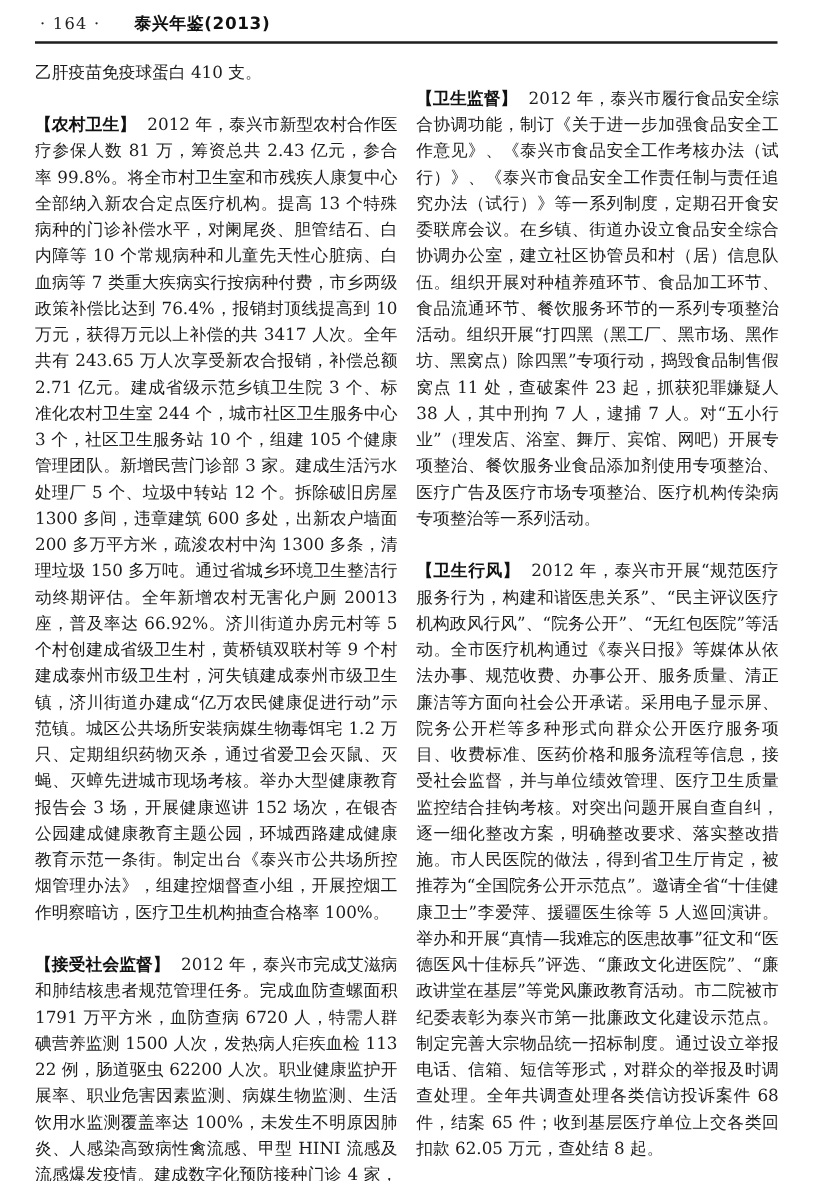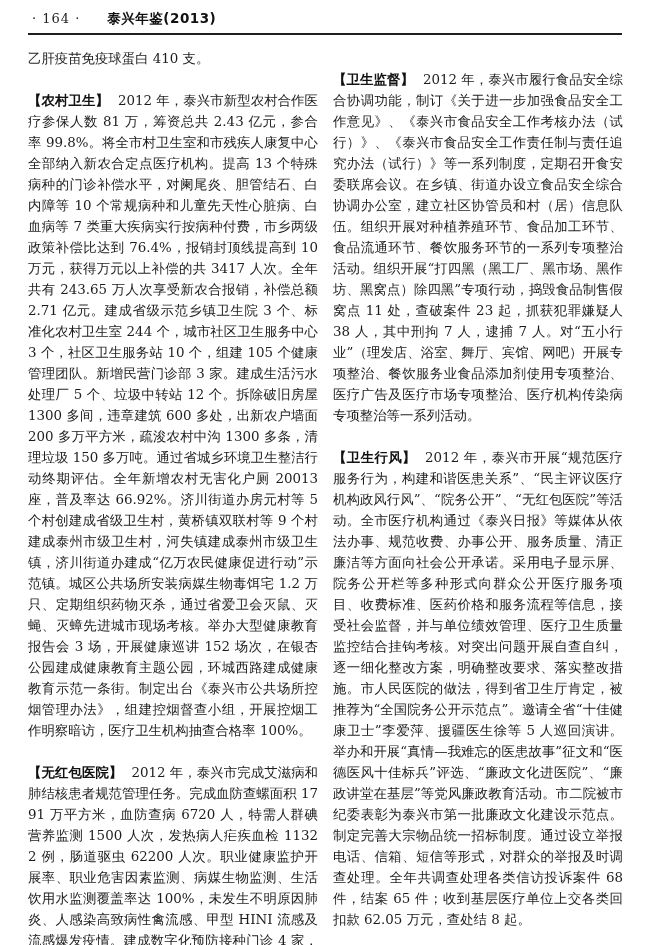--- a/index.html
+++ b/index.html
@@ -48,21 +48,21 @@
   <div class="columns">
 
     <div class="col">
       <p>
         <span>乙肝疫苗免疫球蛋白 410 支。</span>
       </p>
       <p class="entry">
         <span class="entry-title">【农村卫生】</span><span>2012 年，泰兴市新型农村合作医疗参保人数 81 万，筹资总共 2.43 亿元，参合率 99.8%。将全市村卫生室和市残疾人康复中心全部纳入新农合定点医疗机构。提高 13 个特殊病种的门诊补偿水平，对阑尾炎、胆管结石、白内障等 10 个常规病种和儿童先天性心脏病、白血病等 7 类重大疾病实行按病种付费，市乡两级政策补偿比达到 76.4%，报销封顶线提高到 10 万元，获得万元以上补偿的共 3417 人次。全年共有 243.65 万人次享受新农合报销，补偿总额 2.71 亿元。建成省级示范乡镇卫生院 3 个、标准化农村卫生室 244 个，城市社区卫生服务中心 3 个，社区卫生服务站 10 个，组建 105 个健康管理团队。新增民营门诊部 3 家。建成生活污水处理厂 5 个、垃圾中转站 12 个。拆除破旧房屋 1300 多间，违章建筑 600 多处，出新农户墙面 200 多万平方米，疏浚农村中沟 1300 多条，清理垃圾 150 多万吨。通过省城乡环境卫生整洁行动终期评估。全年新增农村无害化户厕 20013 座，普及率达 66.92%。济川街道办房元村等 5 个村创建成省级卫生村，黄桥镇双联村等 9 个村建成泰州市级卫生村，河失镇建成泰州市级卫生镇，济川街道办建成“亿万农民健康促进行动”示范镇。城区公共场所安装病媒生物毒饵宅 1.2 万只、定期组织药物灭杀，通过省爱卫会灭鼠、灭蝇、灭蟑先进城市现场考核。举办大型健康教育报告会 3 场，开展健康巡讲 152 场次，在银杏公园建成健康教育主题公园，环城西路建成健康教育示范一条街。制定出台《泰兴市公共场所控烟管理办法》，组建控烟督查小组，开展控烟工作明察暗访，医疗卫生机构抽查合格率 100%。</span>
       </p>
       <p class="entry">
-        <span class="entry-title">【无红包医院】</span><span>2012 年，泰兴市完成艾滋病和肺结核患者规范管理任务。完成血防查螺面积 1791 万平方米，血防查病 6720 人，特需人群碘营养监测 1500 人次，发热病人疟疾血检 11322 例，肠道驱虫 62200 人次。职业健康监护开展率、职业危害因素监测、病媒生物监测、生活饮用水监测覆盖率达 100%，未发生不明原因肺炎、人感染高致病性禽流感、甲型 HINI 流感及流感爆发疫情。建成数字化预防接种门诊 4 家，开展了一次“人感染高致病性禽流感”防控演练，制定突发公</span>
+        <span class="entry-title">【接受社会监督】</span><span>2012 年，泰兴市完成艾滋病和肺结核患者规范管理任务。完成血防查螺面积 1791 万平方米，血防查病 6720 人，特需人群碘营养监测 1500 人次，发热病人疟疾血检 11322 例，肠道驱虫 62200 人次。职业健康监护开展率、职业危害因素监测、病媒生物监测、生活饮用水监测覆盖率达 100%，未发生不明原因肺炎、人感染高致病性禽流感、甲型 HINI 流感及流感爆发疫情。建成数字化预防接种门诊 4 家，开展了一次“人感染高致病性禽流感”防控演练，制定突发公</span>
       </p>
     </div>
 
     <div class="col">
       <p class="entry">
         <span class="entry-title">【卫生监督】</span><span>2012 年，泰兴市履行食品安全综合协调功能，制订《关于进一步加强食品安全工作意见》、《泰兴市食品安全工作考核办法（试行）》、《泰兴市食品安全工作责任制与责任追究办法（试行）》等一系列制度，定期召开食安委联席会议。在乡镇、街道办设立食品安全综合协调办公室，建立社区协管员和村（居）信息队伍。组织开展对种植养殖环节、食品加工环节、食品流通环节、餐饮服务环节的一系列专项整治活动。组织开展“打四黑（黑工厂、黑市场、黑作坊、黑窝点）除四黑”专项行动，捣毁食品制售假窝点 11 处，查破案件 23 起，抓获犯罪嫌疑人 38 人，其中刑拘 7 人，逮捕 7 人。对“五小行业”（理发店、浴室、舞厅、宾馆、网吧）开展专项整治、餐饮服务业食品添加剂使用专项整治、医疗广告及医疗市场专项整治、医疗机构传染病专项整治等一系列活动。</span>
       </p>
       <p class="entry">
         <span class="entry-title">【卫生行风】</span><span>2012 年，泰兴市开展“规范医疗服务行为，构建和谐医患关系”、“民主评议医疗机构政风行风”、“院务公开”、“无红包医院”等活动。全市医疗机构通过《泰兴日报》等媒体从依法办事、规范收费、办事公开、服务质量、清正廉洁等方面向社会公开承诺。采用电子显示屏、院务公开栏等多种形式向群众公开医疗服务项目、收费标准、医药价格和服务流程等信息，接受社会监督，并与单位绩效管理、医疗卫生质量监控结合挂钩考核。对突出问题开展自查自纠，逐一细化整改方案，明确整改要求、落实整改措施。市人民医院的做法，得到省卫生厅肯定，被推荐为“全国院务公开示范点”。邀请全省“十佳健康卫士”李爱萍、援疆医生徐等 5 人巡回演讲。举办和开展“真情—我难忘的医患故事”征文和“医德医风十佳标兵”评选、“廉政文化进医院”、“廉政讲堂在基层”等党风廉政教育活动。市二院被市纪委表彰为泰兴市第一批廉政文化建设示范点。制定完善大宗物品统一招标制度。通过设立举报电话、信箱、短信等形式，对群众的举报及时调查处理。全年共调查处理各类信访投诉案件 68 件，结案 65 件；收到基层医疗单位上交各类回扣款 62.05 万元，查处结 8 起。</span>
       </p>

